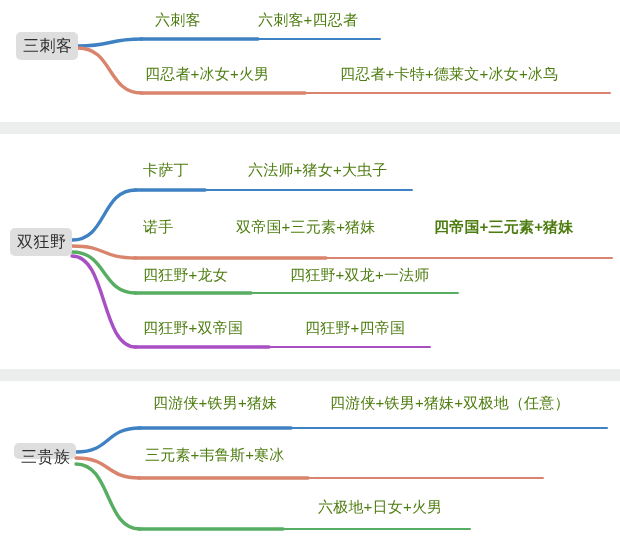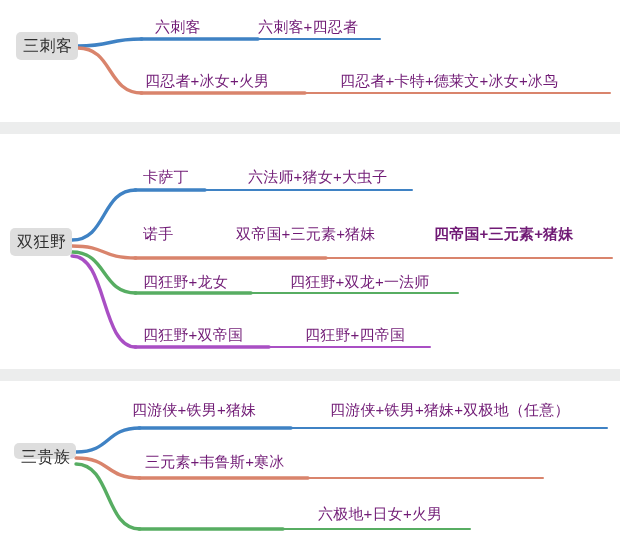--- a/index.html
+++ b/index.html
@@ -39,26 +39,25 @@
     color: #2f2f2f;
     font-size: 16px;
     line-height: 1;
     padding: 6px 7px 0 7px;
     white-space: nowrap;
     letter-spacing: 0.5px;
     box-sizing: border-box;
   }
   .branch-label {
     position: absolute;
-    color: #701a75;
+    color: #4d7c0f;
     font-size: 15px;
     line-height: 1;
     white-space: nowrap;
     letter-spacing: 0.2px;
-    margin-top: 7px;
   }
 </style>
 </head>
 <body>
 
 <div id="root">
     <div class="panel" style="top: 0px; height: 122px;">
       <svg class="panel-svg" width="620" height="122">
         <path d="M 78 46 C 113.2 46, 106.8 39, 142 39" fill="none" stroke="#3f82c4" stroke-width="3.4" stroke-linecap="round"></path>
         <line x1="141" y1="39" x2="258" y2="39" stroke="#3f82c4" stroke-width="3.4" stroke-linecap="round"></line>
@@ -104,19 +103,19 @@
         <path d="M 76 71 C 111.2 71, 104.8 47, 140 47" fill="none" stroke="#3f82c4" stroke-width="3.4" stroke-linecap="round"></path>
         <line x1="139" y1="47" x2="291" y2="47" stroke="#3f82c4" stroke-width="3.4" stroke-linecap="round"></line>
         <line x1="290" y1="47" x2="607" y2="47" stroke="#3f82c4" stroke-width="2" stroke-linecap="round"></line>
         <path d="M 76 77 C 111.2 77, 104.8 97, 140 97" fill="none" stroke="#d9846c" stroke-width="3.4" stroke-linecap="round"></path>
         <line x1="139" y1="97" x2="308" y2="97" stroke="#d9846c" stroke-width="3.4" stroke-linecap="round"></line>
         <line x1="307" y1="97" x2="543" y2="97" stroke="#d9846c" stroke-width="2" stroke-linecap="round"></line>
         <path d="M 76 83 C 111.2 83, 104.8 148, 140 148" fill="none" stroke="#57ad62" stroke-width="3.4" stroke-linecap="round"></path>
         <line x1="139" y1="148" x2="283" y2="148" stroke="#57ad62" stroke-width="3.4" stroke-linecap="round"></line>
         <line x1="282" y1="148" x2="470" y2="148" stroke="#57ad62" stroke-width="2" stroke-linecap="round"></line>
       </svg>
-      <div class="branch-label" style="left: 132px; top: 14px;">四游侠+铁男+猪妹</div>
+      <div class="branch-label" style="left: 153px; top: 14px;">四游侠+铁男+猪妹</div>
       <div class="branch-label" style="left: 330px; top: 14px;">四游侠+铁男+猪妹+双极地（任意）</div>
       <div class="branch-label" style="left: 145px; top: 66px;">三元素+韦鲁斯+寒冰</div>
       <div class="branch-label" style="left: 318px; top: 118px;">六极地+日女+火男</div>
       <div class="root-node" style="left: 14px; top: 62px; width: 62px; height: 16px;">三贵族</div>
     </div>
   </div>
 
 </body></html>

